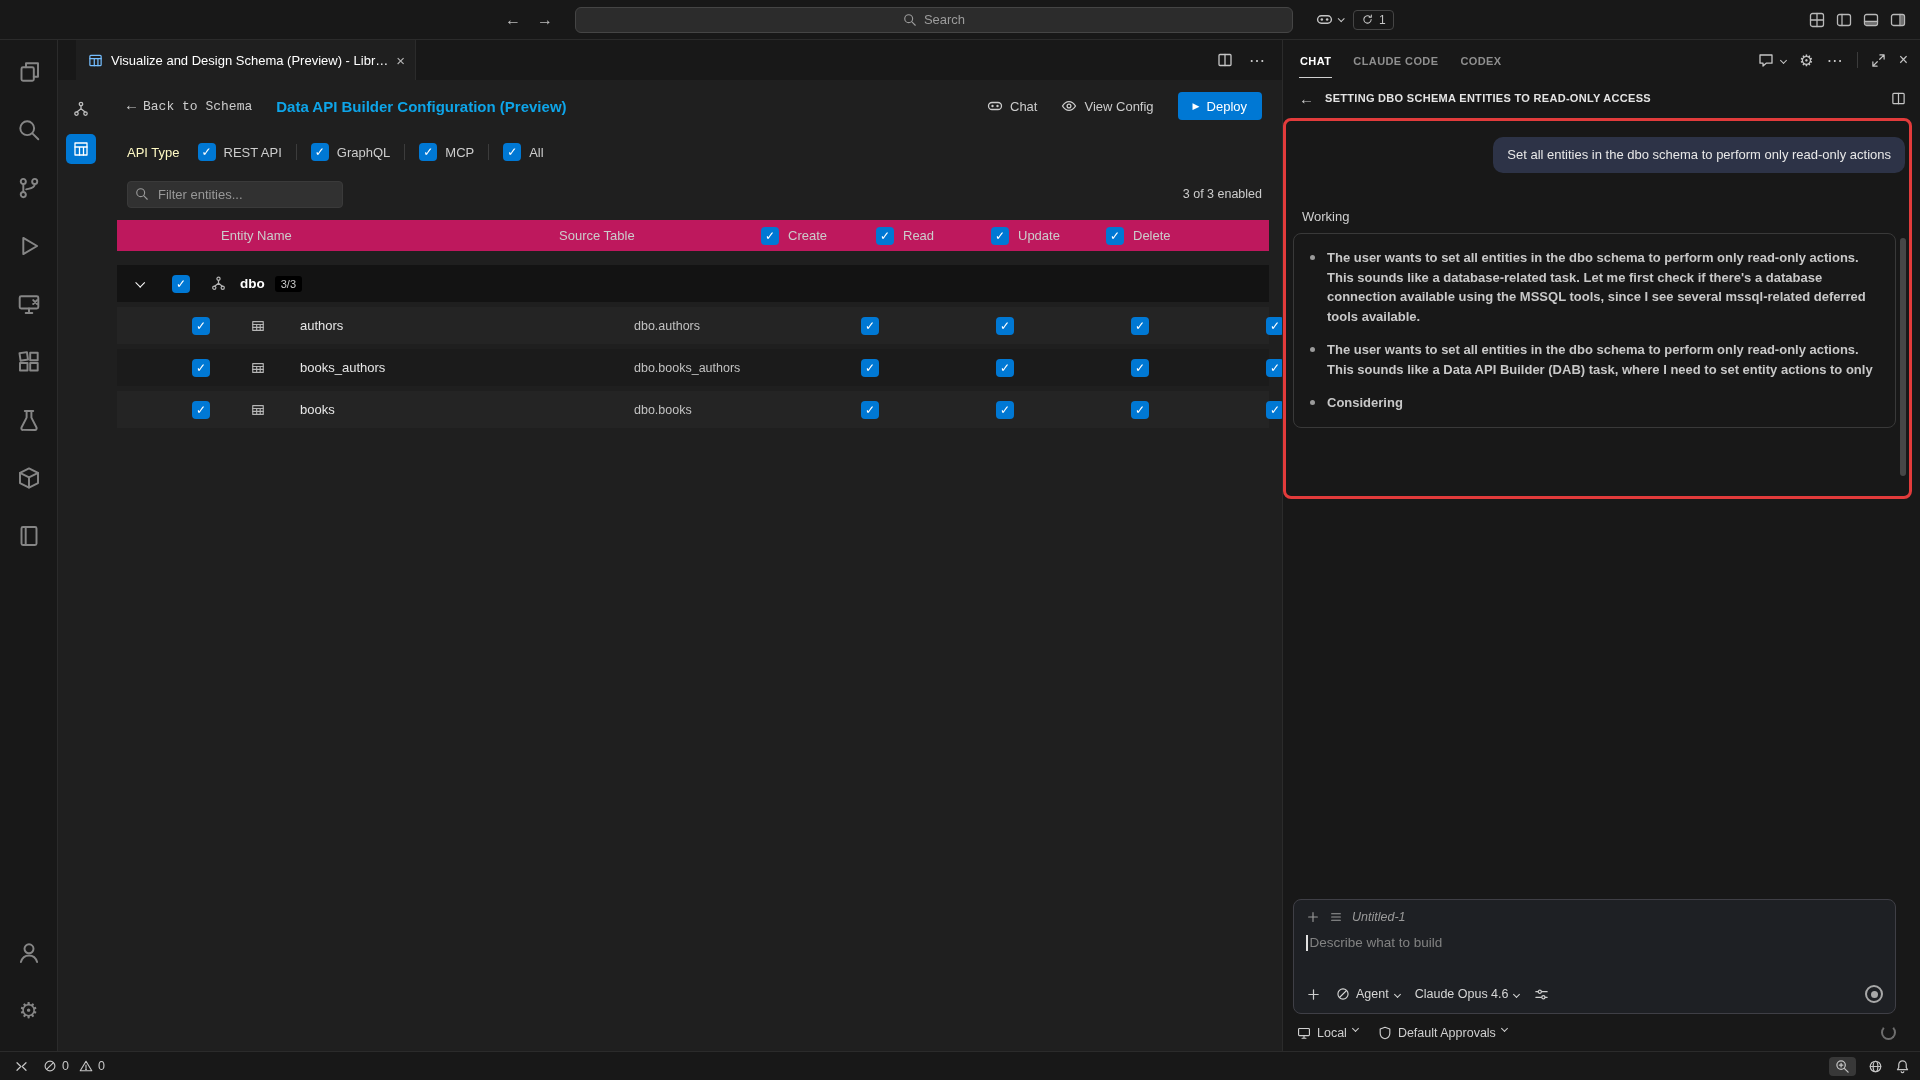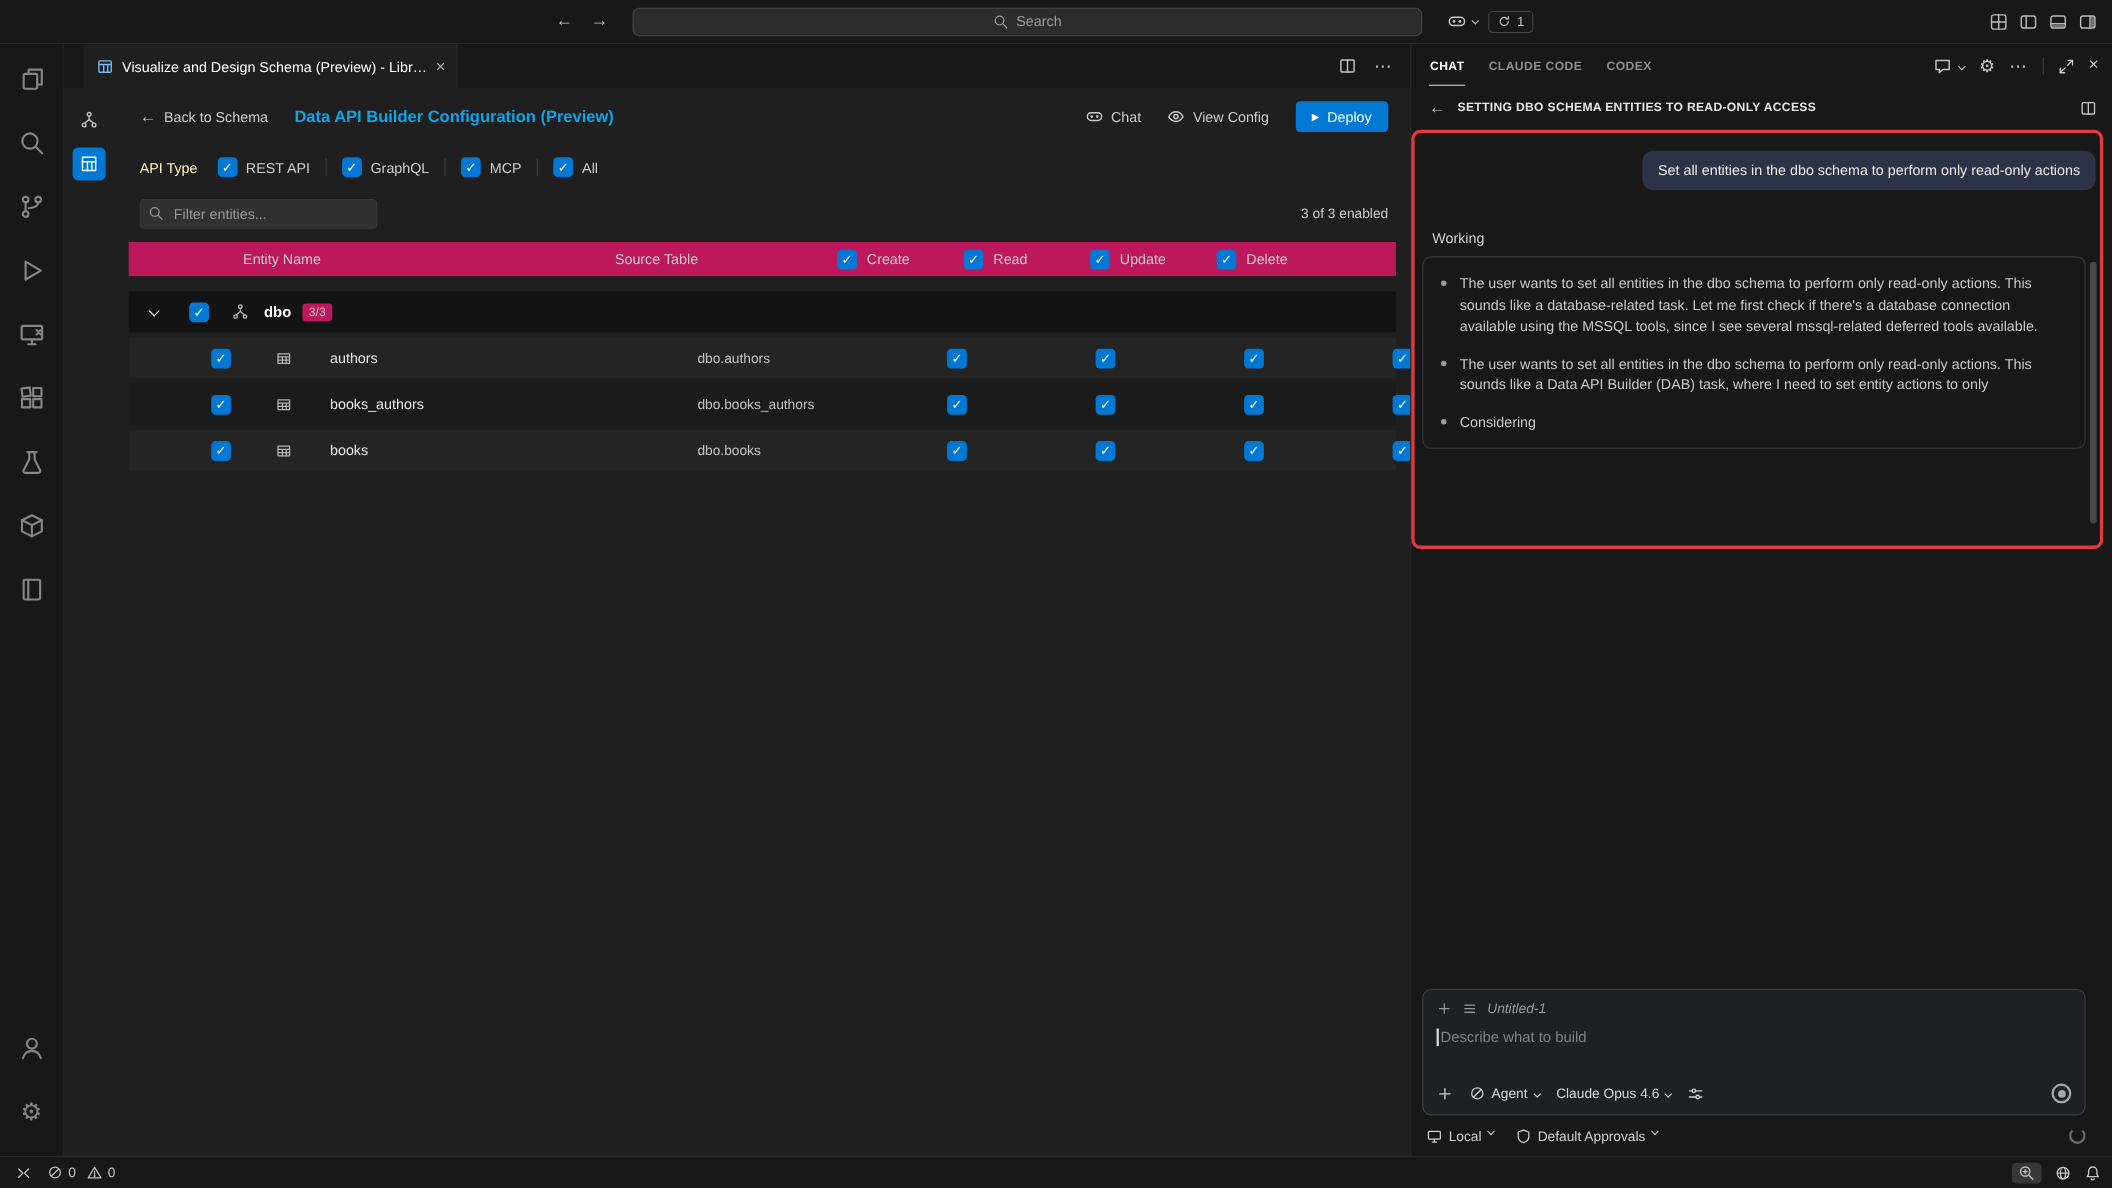--- a/index.html
+++ b/index.html
@@ -42,21 +42,21 @@
   .g-ellipsis { font-size:16px; letter-spacing:1px; }
 
   
   .designer { flex:1; position:relative; min-height:0; }
   .mini-rail { position:absolute; left:0; top:0; bottom:0; width:45px; display:flex; flex-direction:column; align-items:center; padding-top:14px; gap:10px; }
   .rail-btn { width:30px; height:30px; border-radius:5px; display:flex; align-items:center; justify-content:center; color:#bdbdbd; }
   .rail-btn.active { background:#0078d4; color:#fff; }
   .designer-content { margin-left:45px; height:100%; display:flex; flex-direction:column; padding:0 12px 0 14px; }
 
   .designer-toolbar { height:52px; display:flex; align-items:center; padding:0 8px 0 10px; flex:none; }
-  .back-link { display:flex; align-items:center; gap:7px; color:#cccccc; cursor:default; }
+  .back-link { display:flex; align-items:center; gap:7px; color:#cccccc; cursor:default;font-family:Liberation Mono, monospace; }
   .page-title { margin-left:24px; font-size:15px; font-weight:bold; color:#0ea5e9; }
   .toolbar-right { margin-left:auto; display:flex; align-items:center; gap:24px; }
   .tool-btn { display:flex; align-items:center; gap:7px; color:#ccc; cursor:default; }
   .deploy-btn { display:flex; align-items:center; gap:7px; background:#0078d4; color:#fff; border:none; border-radius:4px; height:28px; padding:0 15px; font-size:13px; font-family:inherit; cursor:default; }
   .deploy-btn .g-play { font-size:9px; }
 
   .api-row { height:40px; display:flex; align-items:center; padding-left:10px; flex:none; }
   .api-label { margin-right:18px; color:#fef9c3; }
   .api-group { display:flex; align-items:center; gap:8px; }
   .api-sep { width:1px; height:16px; background:#3c3c3c; margin:0 14px; }
@@ -76,21 +76,21 @@
   .trow { display:grid; grid-template-columns:44px 40px 34px 316px 188px 115px 115px 115px 115px 70px; align-items:center; }
   .thead { height:31px; background:#be185d; color:#ccc; }
   .th-entity { grid-column:1 / 5; padding-left:104px; }
   .th-source { padding-left:8px; }
   .th-action { display:flex; align-items:center; gap:9px; padding-left:22px; }
   .egroup { height:37px; background:#131313; margin-top:14px; color:#fff; }
   .chev { display:inline-block; width:7px; height:7px; border-right:1.4px solid currentColor; border-bottom:1.4px solid currentColor; transform:rotate(45deg) translateY(-1px); }
   .cell-center { display:flex; justify-content:center; }
   .group-name { display:flex; align-items:center; gap:10px; padding-left:5px; }
   .group-name b { font-size:13.5px; }
-  .badge { background:#be185d; color:#c8c8c8; font-size:11px; padding:2px 6px; border-radius:3px; }
+  .badge { background:#000000; color:#c8c8c8; font-size:11px; padding:2px 6px; border-radius:3px; }
   .erow { height:37px; margin-top:5px; color:#e6e6e6;gap:20px; }
   .erow.r-light { background:#242424; }
   .erow.r-dark { background:#1b1b1b; }
   .ename { display:flex; align-items:center; gap:0; padding-left:5px; }
   .esource { color:#c2c2c2; font-size:12.5px; padding-left:3px; }
   .row-action { padding-left:22px; }
   .row-gear { display:flex; justify-content:center; color:#c0c0c0; font-size:15px; }
   .eicon { display:flex; justify-content:center; color:#b5b5b5; }
 
   
@@ -104,21 +104,21 @@
 
   .session-header { height:36px; display:flex; align-items:center; gap:11px; padding:0 14px 0 16px; flex:none; }
   .session-title { font-size:11px; font-weight:bold; letter-spacing:.3px; color:#e4e4e4; }
   .session-back { color:#ccc; font-size:15px; }
   .session-actions { margin-left:auto; color:#c5c5c5; display:flex; }
 
   .chat-body { flex:1; position:relative; min-height:0; }
   .bubble { margin:21px 15px 0 auto; width:fit-content; max-width:520px; background:#2d3347; color:#e8e8e8; border-radius:10px; padding:9px 14px; line-height:18px; }
   .working { margin:36px 0 9px 19px; color:#cfcfcf; }
   .think-box { margin:0 24px 0 10px; border:1px solid #393939; border-radius:8px; padding:14px 16px 8px; }
-  .tbullet { display:flex; gap:12px; margin-bottom:14px; }
+  .tbullet { display:flex; gap:12px; margin-bottom:14px;font-weight:bold; }
   .tdot { width:5px; height:5px; border-radius:50%; background:#9a9a9a; margin-top:7px; flex:none; }
   .ttext { color:#c8c8c8; line-height:19.5px; }
   .tp2 { margin-top:8px; }
   .tp2:empty { display:none; }
   .chat-scrollbar { position:absolute; right:14px; top:122px; width:6px; height:238px; background:#474747; border-radius:3px; }
 
   .annotation { position:absolute; left:0; top:78px; width:629px; height:381px; border:3px solid #e23b3b; border-radius:8px; pointer-events:none; z-index:5; }
 
   .chat-input { margin:0 24px 0 10px; height:115px; background:#1e2024; border:1px solid #3f3f46; border-radius:8px; padding:10px 12px; display:flex; flex-direction:column; flex:none; }
   .ci-row1 { display:flex; align-items:center; gap:9px; color:#9a9a9a; font-size:12.5px; }

